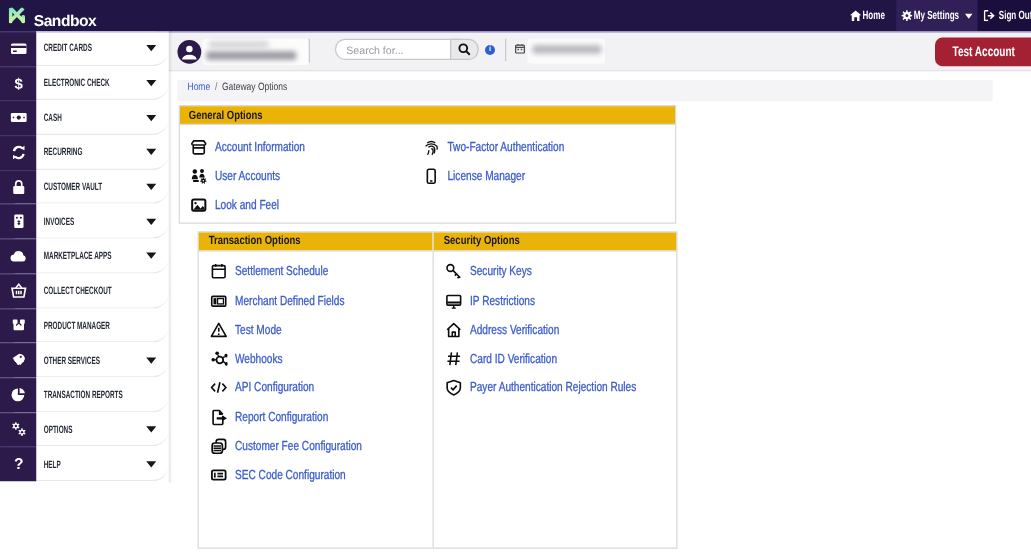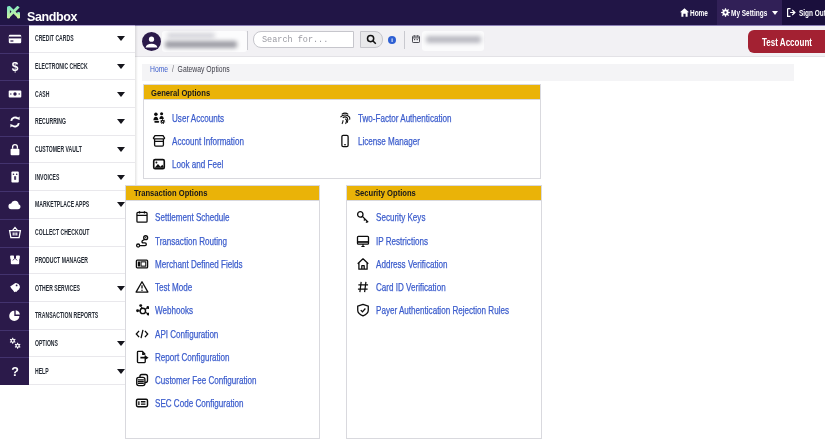--- a/index.html
+++ b/index.html
@@ -14,34 +14,34 @@
   .tb-item { position:absolute; top:0; height:25px; display:flex; align-items:center; color:#fff;
     font-size:9.5px; font-weight:bold; white-space:nowrap; }
   .cond { display:inline-block; transform:scaleX(0.68); transform-origin:0 50%; }
   .logo-text { position:absolute; left:27px; top:0; height:33px; display:flex; align-items:center;
     color:#fff; font-size:12.5px; font-weight:bold; letter-spacing:-0.4px; }
   
   .bar2 { position:absolute; left:135px; top:25px; width:690px; height:32px; background:#f2f1f4;
     border-top:1px solid #8b7fb5; border-bottom:1px solid #e3e2e6; }
   .blur { position:absolute; filter:blur(2px); border-radius:2px; }
   .vsep { position:absolute; width:1px; background:#c9c9cf; }
-  .search { position:absolute; left:253px; top:31px; width:101px; height:17px; background:#fff;
+  .search { position:absolute; left:268px; top:31px; width:101px; height:17px; background:#fff;
     border:1px solid #c6c6cc; border-radius:8px 0 0 8px; color:#9a9aa2; font-size:8.5px;
-    display:flex; align-items:center; padding-left:8px;font-family:Liberation Mono, monospace; }
+    display:flex; align-items:center; padding-left:8px; }
   .searchbtn { position:absolute; left:360px; top:31px; width:23px; height:17px; background:#e9e9eb;
     border:1px solid #c6c6cc; border-radius:0 8px 8px 0; display:flex; align-items:center; justify-content:center; }
   .info { position:absolute; left:388px; top:36px; width:8px; height:8px; border-radius:50%;
     background:#2d5fd3; color:#fff; font-size:6px; font-weight:bold; text-align:center; line-height:8px; }
   .testacct { position:absolute; left:748px; top:30px; width:84px; height:23px; background:#a32132;
     border-radius:6px; color:#fff; font-size:11px; font-weight:bold; display:flex; align-items:center; }
   .avatar { position:absolute; left:142px; top:32px; width:19px; height:19px; border-radius:50%;
     background:#2b1a4a; }
   
   .sidebar { position:absolute; left:0; top:25px; width:135px; }
-  .srow { position:relative; width:135px; height:27.69px; background:#fff; border-bottom:1px solid #e9e8ec; }
+  .srow { position:relative; width:135px; height:27.69px; background:#fff; border-bottom:1px solid #e9e8ec;border-radius:13px; }
   .sicon { position:absolute; left:0; top:-0px; width:29px; height:27.69px; background:#2b1a4a;
     display:flex; align-items:center; justify-content:center; box-shadow:0 1px 0 #43336e inset; }
   .slabel { position:absolute; left:35px; top:0; height:100%; display:flex; align-items:center;
     font-size:8.5px; color:#252b35; font-weight:bold; white-space:nowrap; }
   .slabel span { display:inline-block; transform:scaleX(0.60); transform-origin:0 50%; }
   .caret { position:absolute; left:117px; top:50%; margin-top:-2px; width:0; height:0;
     border-left:4px solid transparent; border-right:4px solid transparent; border-top:5px solid #16161d; }
   .sb-shadow { position:absolute; left:135px; top:25px; width:3px; height:361px;
     background:linear-gradient(to right, rgba(0,0,0,0.10), rgba(0,0,0,0)); }
   
@@ -310,38 +310,38 @@
 
 <div class="panel" style="left:142.5px;top:84px;width:398.5px;height:94.5px">
   <div class="panel-h">
       <span>General Options</span>
     </div>
   <div class="g2" style="left:0;top:16px;width:192px">
     <ul class="items" id="gen-left">
         <li>
           <span class="ic">
             <svg width="14" height="14" viewBox="0 0 13 13" fill="none" stroke="#0d0d0d" stroke-width="1.2">
+              <path d="M2.2,4.6 h8.6 M2.2,4.6 c-0.9,0 -1.2,-1.1 -0.4,-1.6 l1,-1.4 h7.4 l1,1.4 c0.8,0.5 0.5,1.6 -0.4,1.6 M2.4,4.6 v2.2 h8.2 v-2.2 M2.4,6.8 v3.4 a1,1 0 0 0 1,1 h6.2 a1,1 0 0 0 1,-1 v-3.4"></path>
+            </svg>
+          </span>
+          <a>Account Information</a>
+        </li>
+        <li>
+          <span class="ic">
+            <svg width="14" height="14" viewBox="0 0 13 13" fill="none" stroke="#0d0d0d" stroke-width="1.2">
               <circle cx="3.6" cy="3" r="1.65" fill="#0d0d0d" stroke="none"></circle>
               <path d="M1.3,8.7 c0,-2.1 1,-3.4 2.3,-3.4 s2.3,1.3 2.3,3.4 z" fill="#0d0d0d" stroke="none"></path>
               <circle cx="8.9" cy="2.6" r="1.45" fill="#0d0d0d" stroke="none"></circle>
               <path d="M6.9,7.5 c0,-1.8 0.9,-2.9 2,-2.9 s2,1.1 2,2.9 z" fill="#0d0d0d" stroke="none"></path>
               <rect x="2.1" y="9.2" width="4.6" height="1.6" rx="0.8" fill="#0d0d0d" stroke="none"></rect>
               <path d="M9.47,8.26 L9.58,7.42 L10.22,7.42 L10.33,8.26 L10.84,8.51 L11.56,8.07 L11.96,8.57 L11.37,9.17 L11.50,9.73 L12.29,10.02 L12.15,10.64 L11.31,10.56 L10.95,11.00 L11.22,11.80 L10.64,12.08 L10.19,11.37 L9.61,11.37 L9.16,12.08 L8.58,11.80 L8.85,11.00 L8.49,10.56 L7.65,10.64 L7.51,10.02 L8.30,9.73 L8.43,9.17 L7.84,8.57 L8.24,8.07 L8.96,8.51 Z" fill="#0d0d0d" stroke="none"></path>
               <circle cx="9.9" cy="9.8" r="0.6" fill="#fff" stroke="none"></circle>
             </svg>
           </span>
           <a>User Accounts</a>
-        </li>
-        <li>
-          <span class="ic">
-            <svg width="14" height="14" viewBox="0 0 13 13" fill="none" stroke="#0d0d0d" stroke-width="1.2">
-              <path d="M2.2,4.6 h8.6 M2.2,4.6 c-0.9,0 -1.2,-1.1 -0.4,-1.6 l1,-1.4 h7.4 l1,1.4 c0.8,0.5 0.5,1.6 -0.4,1.6 M2.4,4.6 v2.2 h8.2 v-2.2 M2.4,6.8 v3.4 a1,1 0 0 0 1,1 h6.2 a1,1 0 0 0 1,-1 v-3.4"></path>
-            </svg>
-          </span>
-          <a>Account Information</a>
         </li>
         <li>
           <span class="ic">
             <svg width="14" height="14" viewBox="0 0 13 13" fill="none" stroke="#0d0d0d" stroke-width="1.2">
               <rect x="1.6" y="2.4" width="9.8" height="8.4" rx="1.3" stroke-width="1.5"></rect>
               <circle cx="4.1" cy="5.1" r="0.9" fill="#0d0d0d" stroke="none"></circle>
               <path d="M2.5,10 L5.5,6.4 L7.9,9.1 L9.5,7.3 L10.6,8.6 V10 Z" fill="#0d0d0d" stroke="none"></path>
             </svg>
           </span>
           <a>Look and Feel</a>
@@ -368,44 +368,33 @@
               <rect x="3.6" y="1.3" width="5.8" height="10.4" rx="1.2"></rect>
               <path d="M5.6,10 h1.8" stroke-width="1.1"></path>
             </svg>
           </span>
           <a>License Manager</a>
         </li>
       </ul>
   </div>
 </div>
 
-<div class="panel" style="left:125px;top:184.7px;width:195px;height:254px">
+<div class="panel" style="left:158px;top:184.7px;width:195px;height:254px">
   <div class="panel-h">
       <span>Transaction Options</span>
     </div>
   <ul class="items" id="trans">
       <li>
         <span class="ic">
           <svg width="14" height="14" viewBox="0 0 13 13" fill="none" stroke="#0d0d0d" stroke-width="1.2">
             <rect x="1.8" y="2.3" width="9.4" height="9" rx="0.9"></rect>
             <path d="M1.8,5 h9.4 M4.2,1.2 v2 M8.8,1.2 v2"></path>
           </svg>
         </span>
         <a>Settlement Schedule</a>
-      </li>
-      <li>
-        <span class="ic">
-          <svg width="14" height="14" viewBox="0 0 13 13" fill="none" stroke="#0d0d0d" stroke-width="1.2">
-            <circle cx="2.9" cy="10.7" r="1.4" stroke-width="1.2"></circle>
-            <path d="M4.4,10.8 H9.3 c1.6,0 1.6,-2.6 0,-2.6 H7.6 c-1.6,0 -1.4,-2.2 0.2,-2.6 l0.8,-0.3" stroke-width="1.25"></path>
-            <circle cx="9.9" cy="3.4" r="1.8" stroke-width="1.25"></circle>
-            <circle cx="9.9" cy="3.4" r="0.55" fill="#0d0d0d" stroke="none"></circle>
-          </svg>
-        </span>
-        <a>Transaction Routing</a>
       </li>
       <li>
         <span class="ic">
           <svg width="14" height="14" viewBox="0 0 13 13" fill="none" stroke="#0d0d0d" stroke-width="1.2">
             <rect x="1.3" y="2.9" width="10.4" height="7.2" rx="0.8"></rect>
             <rect x="2.6" y="4.2" width="2.1" height="4.6" fill="#0d0d0d" stroke="none"></rect>
             <rect x="5.6" y="4.5" width="4.4" height="4" stroke-width="1"></rect>
           </svg>
         </span>
         <a>Merchant Defined Fields</a>

